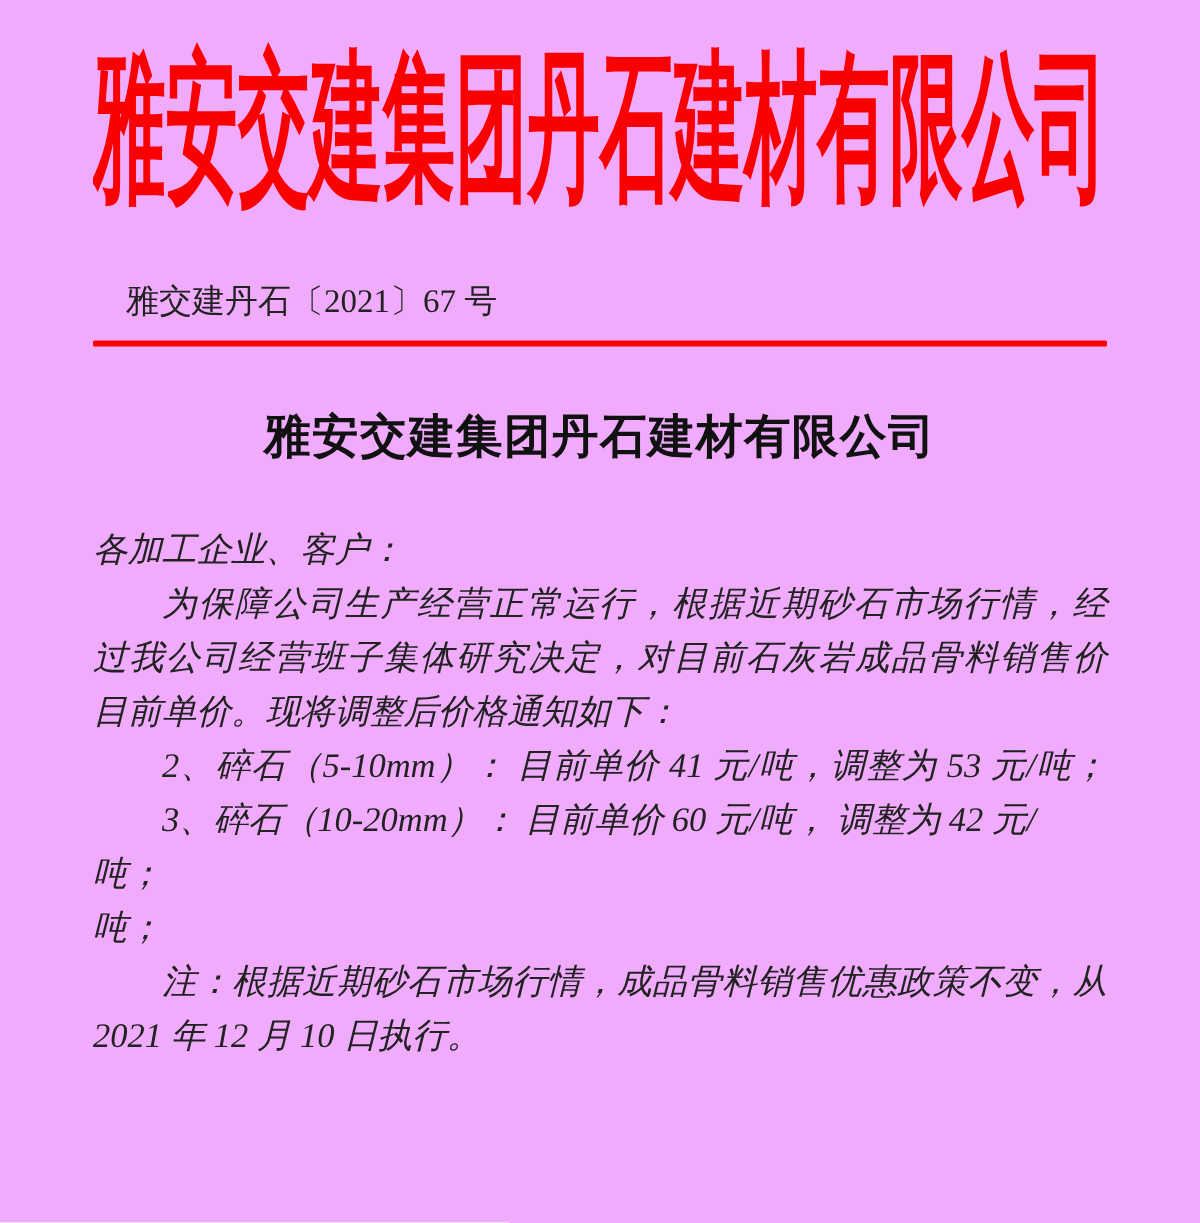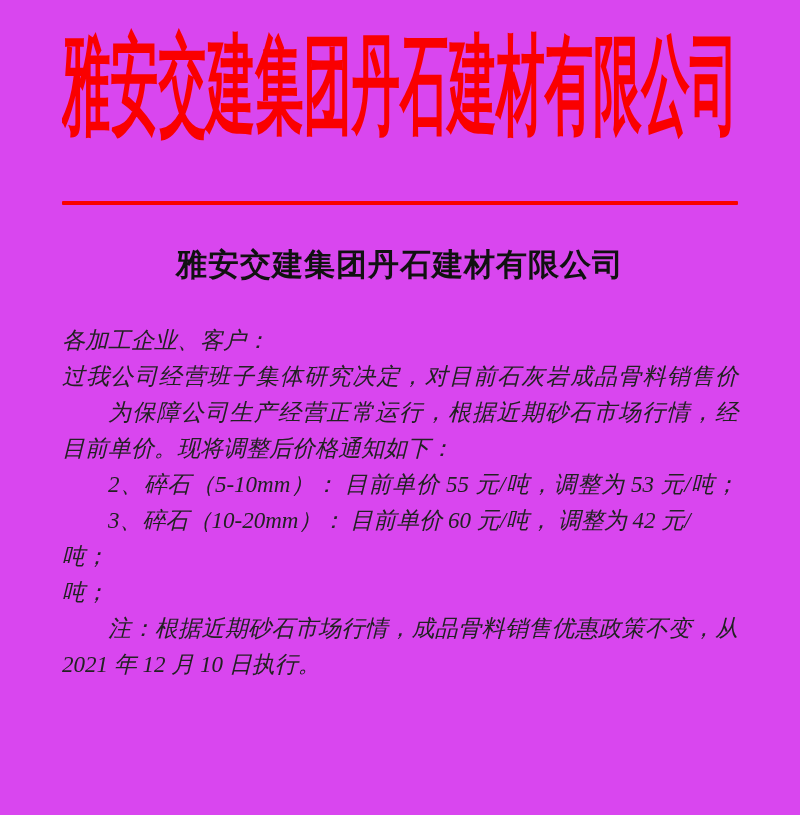--- a/index.html
+++ b/index.html
@@ -4,21 +4,21 @@
 <style>
   html, body {
     margin: 0;
     padding: 0;
     background: #ffffff;
   }
   .page {
     position: relative;
     width: 800px;
     height: 815px;
-    background: #d946ef;
+    background: #f0abfc;
     overflow: hidden;
     font-family: "Liberation Serif", "DejaVu Serif", serif;
     color: #1a1a1a;
   }
   
   .masthead {
     display: block;
     margin: 20px auto 0 auto;
   }
   .masthead-text {
@@ -71,34 +71,35 @@
 </head>
 <body>
 
 <div class="page">
 
   <svg class="masthead" width="676" height="122" viewBox="0 0 676 122">
     <text class="masthead-text" x="338" y="102" text-anchor="middle" font-size="108" textLength="676" lengthAdjust="spacingAndGlyphs">雅安交建集团丹石建材有限公司</text>
   </svg>
 
   <div class="docline">
+    <span class="doc-number">雅交建丹石〔2021〕67 号</span>
   </div>
 
   <div class="red-rule"></div>
 
   <div class="doc-title">
     <div>雅安交建集团丹石建材有限公司</div>
   </div>
 
   <div class="body-text">
     <div class="line">各加工企业、客户：</div>
+    <div class="line indent j">为保障公司生产经营正常运行，根据近期砂石市场行情，经</div>
     <div class="line j">过我公司经营班子集体研究决定，对目前石灰岩成品骨料销售价</div>
-    <div class="line indent j">为保障公司生产经营正常运行，根据近期砂石市场行情，经</div>
     <div class="line">目前单价。现将调整后价格通知如下：</div>
-    <div class="line indent j">2、碎石（5-10mm）： 目前单价 55 元/吨，调整为 53 元/吨；</div>
+    <div class="line indent j">2、碎石（5-10mm）： 目前单价 41 元/吨，调整为 53 元/吨；</div>
     <div class="line indent">3、碎石（10-20mm）： 目前单价 60 元/吨， 调整为 42 元/</div>
     <div class="line">吨；</div>
     <div class="line">吨；</div>
     <div class="line indent j">注：根据近期砂石市场行情，成品骨料销售优惠政策不变，从</div>
     <div class="line">2021 年 12 月 10 日执行。</div>
   </div>
 
 </div>
 
 </body></html>

